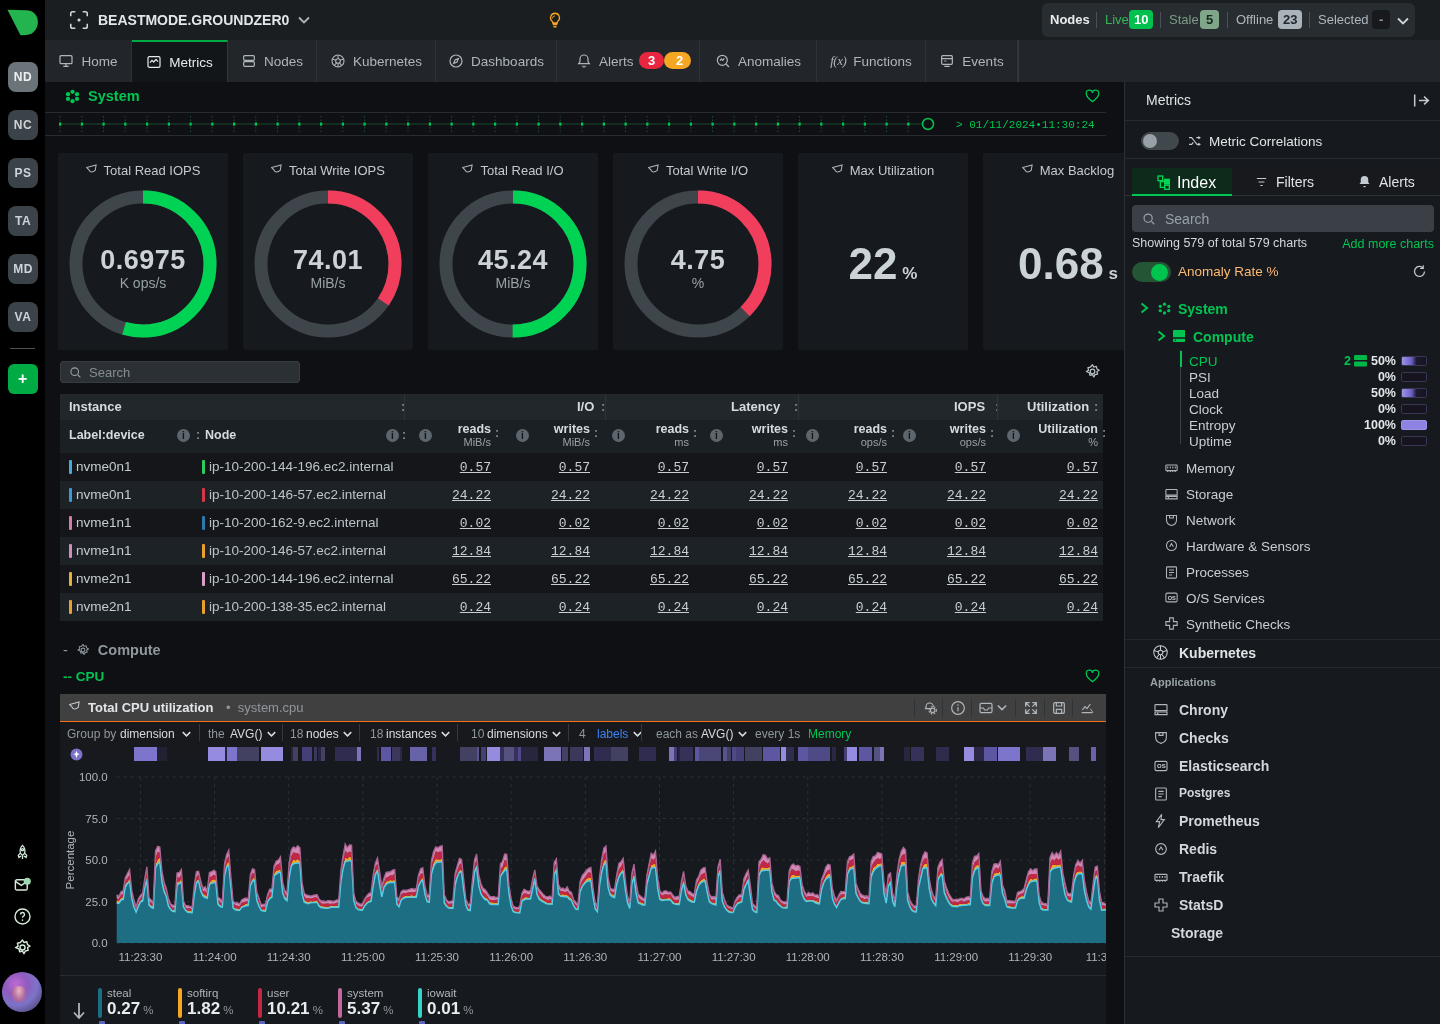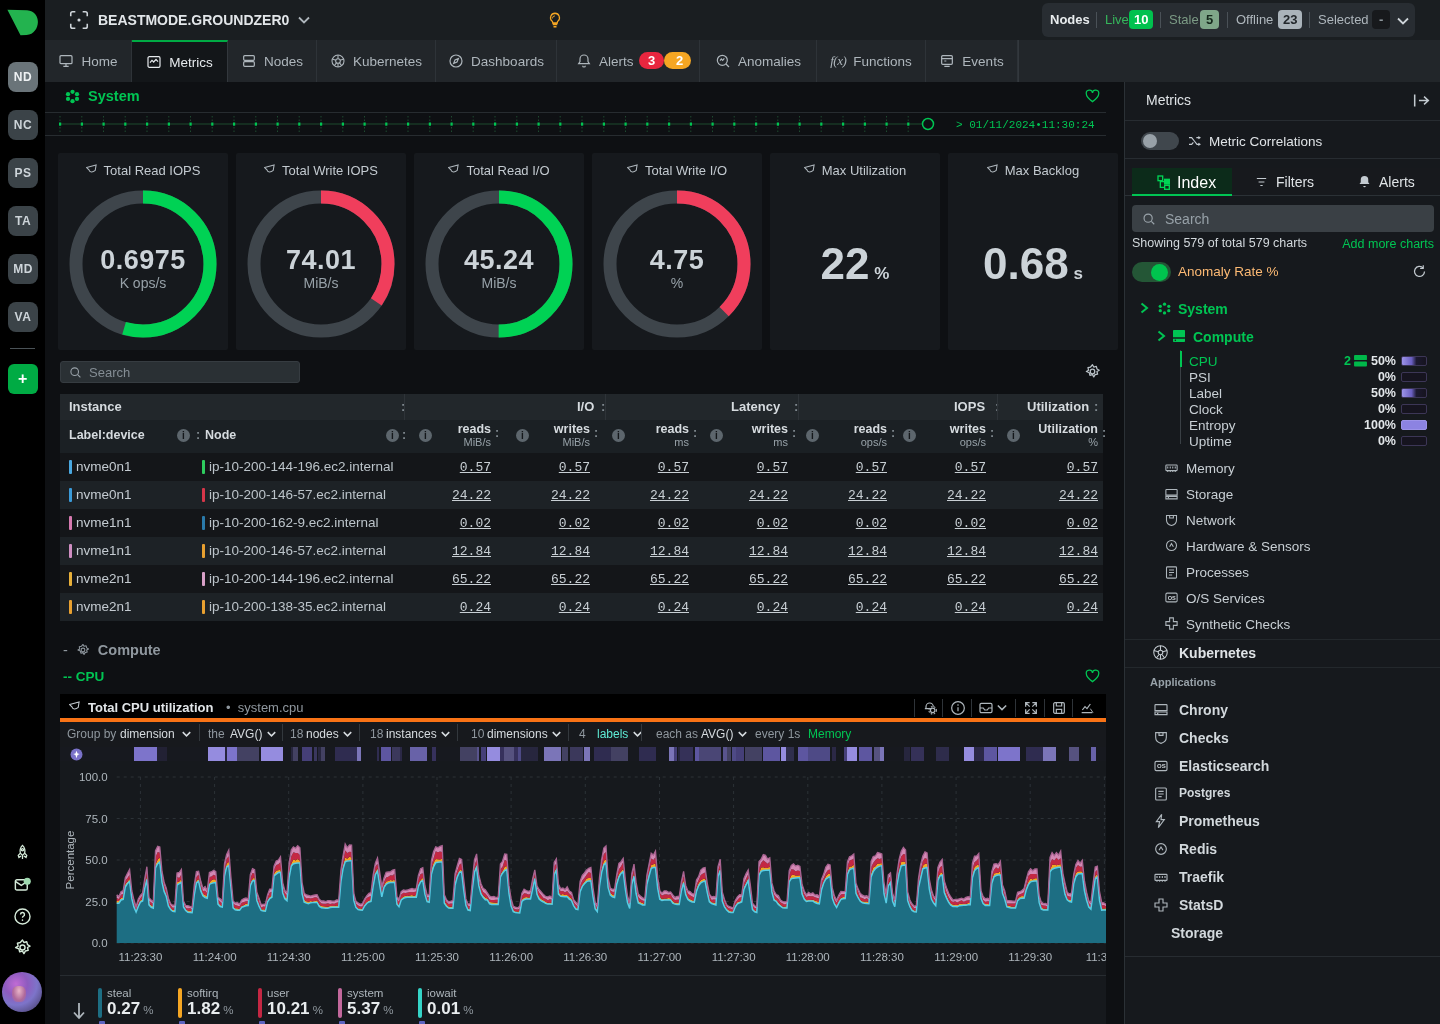--- a/index.html
+++ b/index.html
@@ -258,21 +258,21 @@
             <line x1="841.5" y1="14" x2="841.5" y2="19" stroke="#1e4a30" stroke-width="1" stroke-dasharray="1.5,2"></line>
             <rect x="862.2" y="9.5" width="2.2" height="3.2" fill="#00c553"></rect>
             <line x1="863.2" y1="3" x2="863.2" y2="8" stroke="#1e4a30" stroke-width="1" stroke-dasharray="1.5,2"></line>
             <line x1="863.2" y1="14" x2="863.2" y2="19" stroke="#1e4a30" stroke-width="1" stroke-dasharray="1.5,2"></line>
           </g>
         <circle cx="883" cy="11" r="5.5" fill="#0e1013" stroke="#00c553" stroke-width="1.5"></circle>
         <text x="911" y="15" fill="#00c553" font-family="Liberation Mono, monospace" font-size="11">&gt; 01/11/2024•11:30:24</text>
       </svg>
     </div>
 
-    <div class="abs" style="left:13px;top:71px;display:flex;gap:8px">
+    <div class="abs" style="left:13px;top:71px;display:flex;gap:15px">
       <div class="gcard">
           <div class="gtitle"><svg class="tagic" width="13" height="13" viewBox="0 0 24 24" fill="none" stroke="#aeb6bc" stroke-width="2">
               <path d="M3 4h18l-4 9c-6 3-11 1-11-4z" transform="rotate(-15 12 12)"></path>
             </svg>Total Read IOPS</div>
           <svg class="gring" width="148" height="148" viewBox="0 0 148 148">
             <circle cx="74" cy="74" r="67.0" fill="none" stroke="#3e454b" stroke-width="13"></circle>
             <circle cx="74" cy="74" r="67.0" fill="none" stroke="#00d254" stroke-width="13" stroke-dasharray="229.4 421.0" transform="rotate(-90 74 74)"></circle>
           </svg>
           <div class="gval" style="top:92px">0.6975</div>
           <div class="gunit">K ops/s</div>
@@ -479,21 +479,21 @@
         </svg>
       Compute
     </div>
     <div class="abs" style="left:18px;top:587px;color:#00c553;font-weight:bold;font-size:13.5px">-- CPU</div>
     <svg class="abs" style="left:1040px;top:587px" width="15" height="14" viewBox="0 0 24 22" fill="none" stroke="#00c553" stroke-width="2">
         <path d="M12 20S2 13 2 7a5 5 0 0 1 10-1 5 5 0 0 1 10 1c0 6-10 13-10 13z"></path>
       </svg>
 
     <div id="chartcard" class="abs" style="left:15px;top:612px;width:1046px;height:330px;background:#16191d">
 
-      <div class="abs" style="left:0;top:0;width:1046px;height:28px;background:#000000;border-bottom:4px solid #f97316">
+      <div class="abs" style="left:0;top:0;width:1046px;height:28px;background:#404040;border-bottom:1px solid #f97316">
         <svg class="abs" style="left:9px;top:7px" width="13" height="13" viewBox="0 0 24 24" fill="none" stroke="#c3cad0" stroke-width="2">
             <path d="M3 4h18l-4 9c-6 3-11 1-11-4z" transform="rotate(-15 12 12)"></path>
           </svg>
         <span class="abs" style="left:28px;top:6px;font-size:13px;font-weight:bold;color:#e2e6e9">Total CPU utilization</span>
         <span class="abs" style="left:166px;top:6px;font-size:13px;color:#8f979e">•&nbsp; system.cpu</span>
           <span class="abs" style="left:854px;top:5px;width:1px;height:18px;background:#2e3338"></span>
           <span class="abs" style="left:882px;top:5px;width:1px;height:18px;background:#2e3338"></span>
           <span class="abs" style="left:911px;top:5px;width:1px;height:18px;background:#2e3338"></span>
           <span class="abs" style="left:955px;top:5px;width:1px;height:18px;background:#2e3338"></span>
           <span class="abs" style="left:984px;top:5px;width:1px;height:18px;background:#2e3338"></span>
@@ -556,21 +556,21 @@
             <path d="M1 1.5l5 5 5-5"></path>
           </svg>
         <span class="abs" style="left:397px;top:2px;width:1px;height:17px;background:#33383d"></span>
         <span class="abs" style="left:411px;top:5px">10</span>
         <span class="abs" style="left:427px;top:5px;color:#d6dbdf">dimensions</span>
           <svg class="abs" style="left:492px;top:9px" width="9" height="6" viewBox="0 0 12 8" fill="none" stroke="#d6dbdf" stroke-width="2">
             <path d="M1 1.5l5 5 5-5"></path>
           </svg>
         <span class="abs" style="left:508px;top:2px;width:1px;height:17px;background:#33383d"></span>
         <span class="abs" style="left:519px;top:5px">4</span>
-        <span class="abs" style="left:537px;top:5px;color:#5eead4">labels</span>
+        <span class="abs" style="left:537px;top:5px;color:#3b82f6">labels</span>
           <svg class="abs" style="left:573px;top:9px" width="9" height="6" viewBox="0 0 12 8" fill="none" stroke="#d6dbdf" stroke-width="2">
             <path d="M1 1.5l5 5 5-5"></path>
           </svg>
         <span class="abs" style="left:581px;top:2px;width:1px;height:17px;background:#33383d"></span>
         <span class="abs" style="left:596px;top:5px">each as</span>
         <span class="abs" style="left:641px;top:5px;color:#d6dbdf">AVG()</span>
           <svg class="abs" style="left:678px;top:9px" width="9" height="6" viewBox="0 0 12 8" fill="none" stroke="#d6dbdf" stroke-width="2">
             <path d="M1 1.5l5 5 5-5"></path>
           </svg>
         <span class="abs" style="left:695px;top:5px">every 1s</span>
@@ -801,21 +801,21 @@
       </svg>
     <div class="abs" style="left:68px;top:247px;font-size:14px;font-weight:bold;color:#00c553">Compute</div>
     <div class="abs" style="left:55px;top:268px;width:1px;height:94px;background:#3a4045"></div>
       <div class="abs" style="left:55px;top:269px;width:2px;height:16px;background:#00c553"></div>
     <div class="abs" style="left:64px;top:272px;font-size:13.5px;color:#00c553">CPU</div>
     <div class="abs" style="left:215px;top:272px;width:56px;text-align:right;font-size:12.5px;font-weight:bold;color:#e2e6e9">50%</div>
     <div class="abs" style="left:276px;top:274px;width:26px;height:10px;border-radius:2px;background:linear-gradient(90deg,#9c93e8 0%,#6a5fc0 40%,#1c1930 60%,#16141f 100%);border:1px solid #3c3656"></div>
     <div class="abs" style="left:64px;top:288px;font-size:13.5px;color:#c8cfd4">PSI</div>
     <div class="abs" style="left:215px;top:288px;width:56px;text-align:right;font-size:12.5px;font-weight:bold;color:#e2e6e9">0%</div>
     <div class="abs" style="left:276px;top:290px;width:26px;height:10px;border-radius:2px;background:#16141f;border:1px solid #3c3656"></div>
-    <div class="abs" style="left:64px;top:304px;font-size:13.5px;color:#c8cfd4">Label</div>
+    <div class="abs" style="left:64px;top:304px;font-size:13.5px;color:#c8cfd4">Load</div>
     <div class="abs" style="left:215px;top:304px;width:56px;text-align:right;font-size:12.5px;font-weight:bold;color:#e2e6e9">50%</div>
     <div class="abs" style="left:276px;top:306px;width:26px;height:10px;border-radius:2px;background:linear-gradient(90deg,#9c93e8 0%,#6a5fc0 40%,#1c1930 60%,#16141f 100%);border:1px solid #3c3656"></div>
     <div class="abs" style="left:64px;top:320px;font-size:13.5px;color:#c8cfd4">Clock</div>
     <div class="abs" style="left:215px;top:320px;width:56px;text-align:right;font-size:12.5px;font-weight:bold;color:#e2e6e9">0%</div>
     <div class="abs" style="left:276px;top:322px;width:26px;height:10px;border-radius:2px;background:#16141f;border:1px solid #3c3656"></div>
     <div class="abs" style="left:64px;top:336px;font-size:13.5px;color:#c8cfd4">Entropy</div>
     <div class="abs" style="left:215px;top:336px;width:56px;text-align:right;font-size:12.5px;font-weight:bold;color:#e2e6e9">100%</div>
     <div class="abs" style="left:276px;top:338px;width:26px;height:10px;border-radius:2px;background:#8c83e2;border:1px solid #9c93e8"></div>
     <div class="abs" style="left:64px;top:352px;font-size:13.5px;color:#c8cfd4">Uptime</div>
     <div class="abs" style="left:215px;top:352px;width:56px;text-align:right;font-size:12.5px;font-weight:bold;color:#e2e6e9">0%</div>

